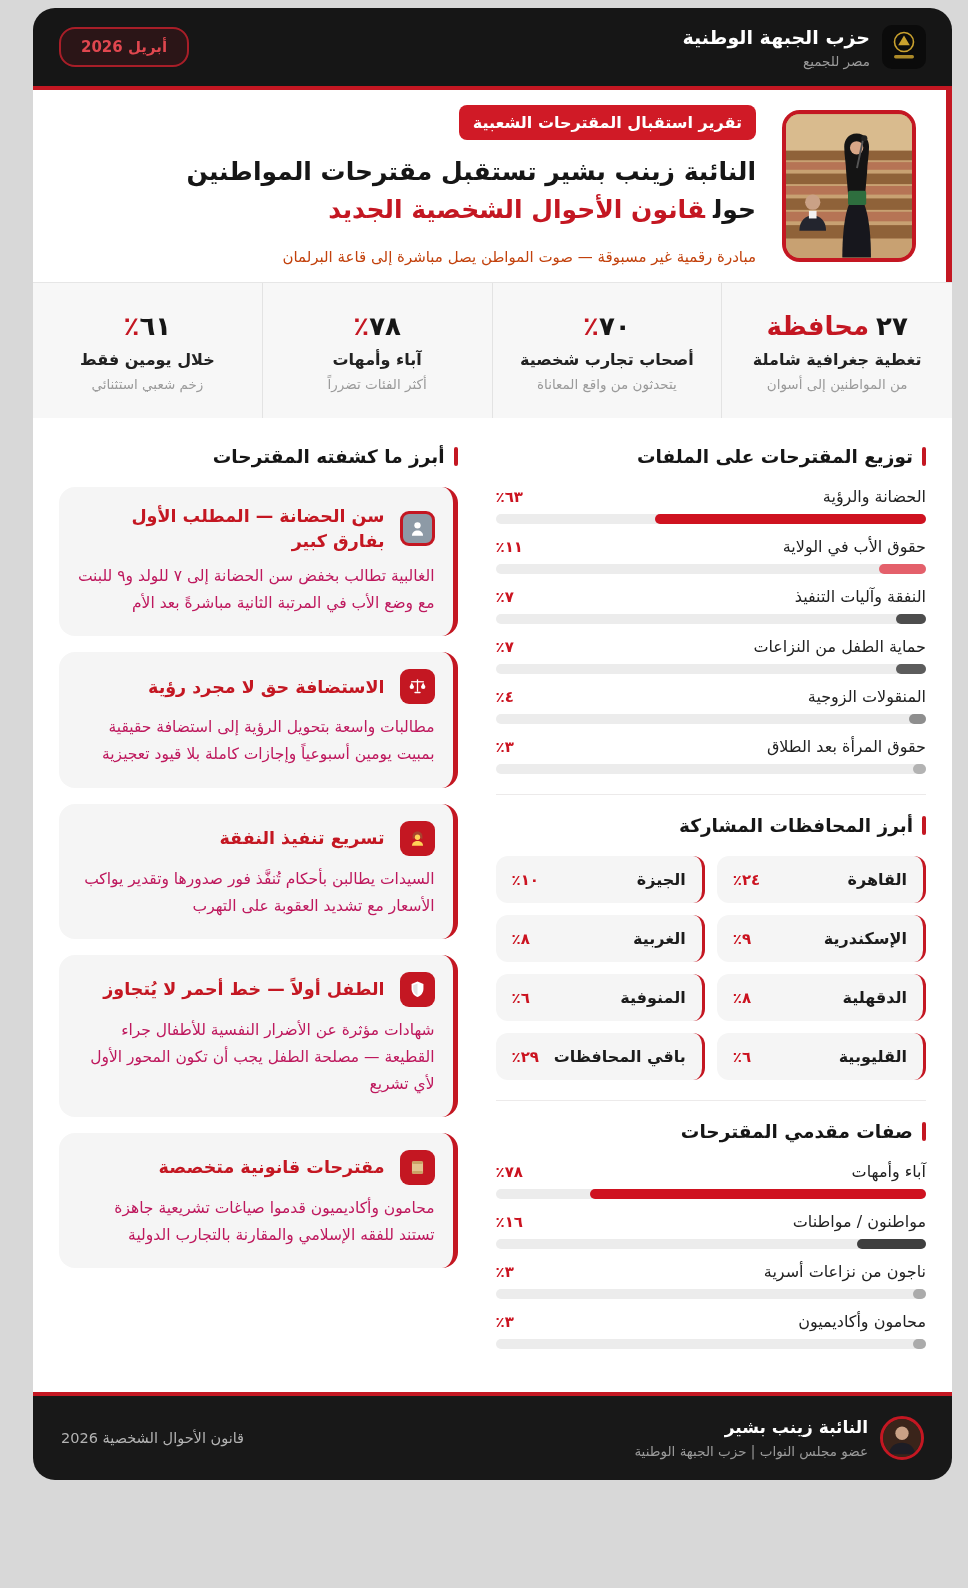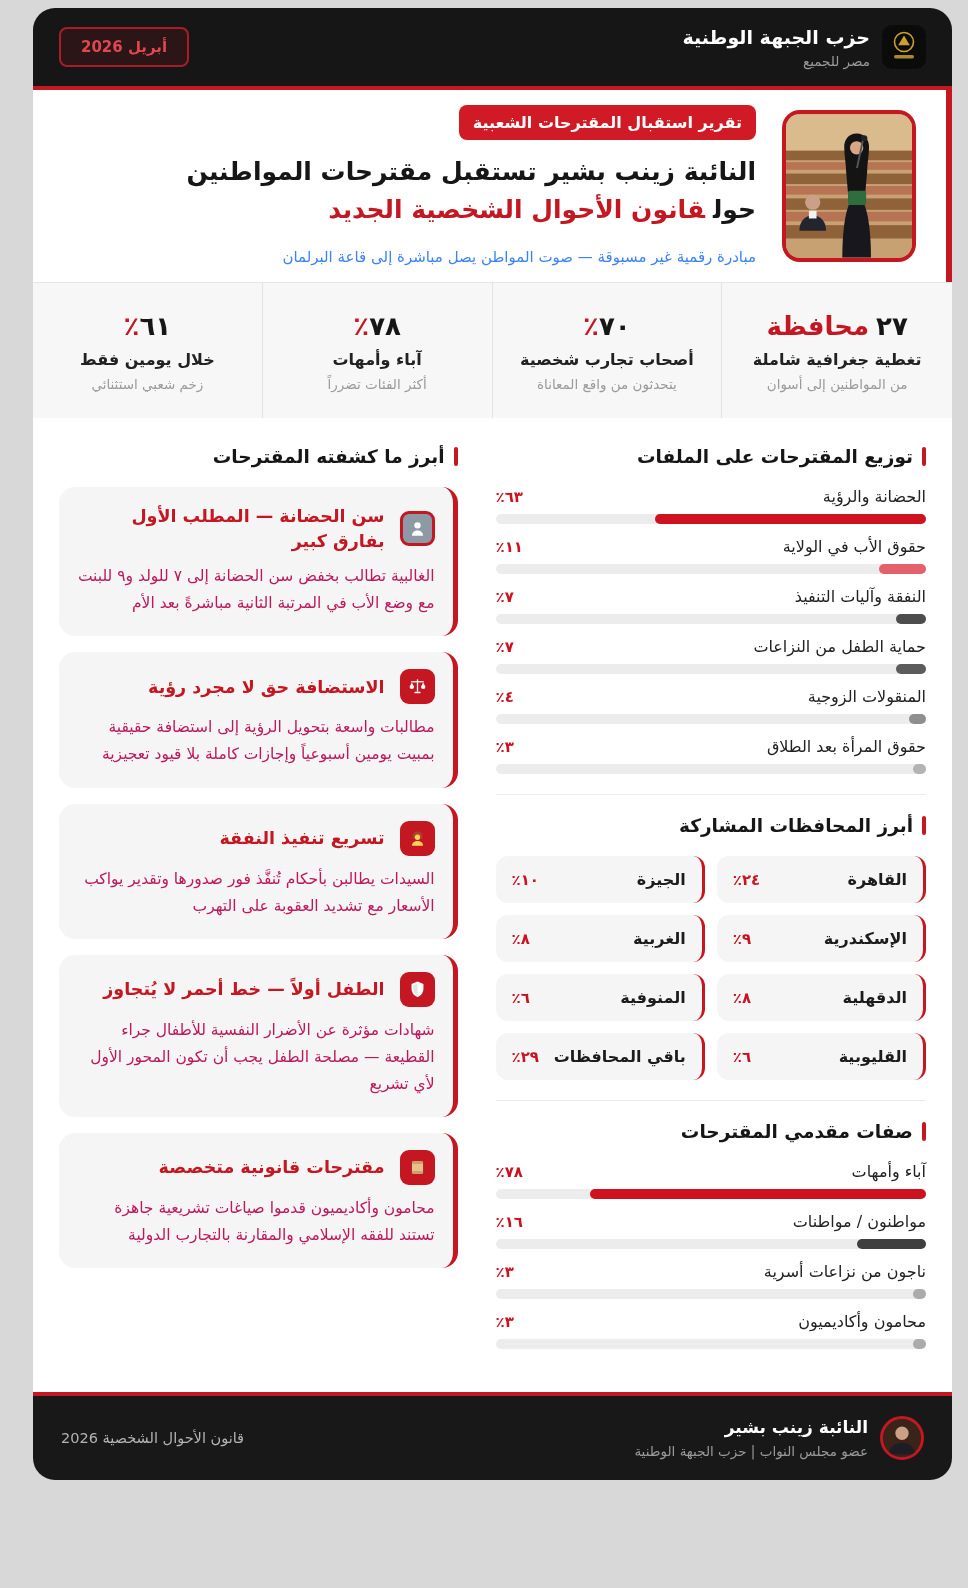--- a/index.html
+++ b/index.html
@@ -19,21 +19,21 @@
     padding: 17px 26px;
     display: flex; align-items: center; justify-content: space-between;
   }
   .brand { display: flex; align-items: center; gap: 12px; }
   .logo { width: 44px; height: 44px; flex-shrink: 0; }
   .brand-name { color: #fff; font-weight: bold; font-size: 19px; text-align: right; }
   .brand-tag  { color: #9a9a9a; font-size: 13.5px; margin-top: 5px; }
   .date-badge {
     border: 2px solid #a81e28; background: rgba(200,20,30,.12);
     color: #e0474f; font-weight: bold; font-size: 15px;
-    padding: 9px 20px; border-radius: 8px;
+    padding: 9px 20px; border-radius: 16px;
   }
   .accent-line { height: 4px; background: #c41722; }
 
   
   .hero {
     background: #fff; border-right: 6px solid #c41722;
     padding: 15px 30px 16px; display: flex; align-items: center; gap: 26px;
   }
   .hero-photo {
     width: 134px; height: 152px; flex-shrink: 0;
@@ -41,21 +41,21 @@
   }
   .hero-photo svg { display: block; }
   .kicker {
     display: inline-block; background: #d01a26; color: #fff;
     font-weight: bold; font-size: 16px; padding: 8px 14px; border-radius: 8px;
     margin-bottom: 13px;
   }
   .hero-title { font-size: 25px; font-weight: bold; color: #161616; line-height: 1.5; }
   .t-prefix { margin-inline-end: 8px; }
   .t-red { color: #c41722; }
-  .hero-sub { color: #3b82f6; font-size: 15px; margin-top: 20px; }
+  .hero-sub { color: #c2410c; font-size: 15px; margin-top: 20px; }
 
   
   .stats {
     background: #f7f7f7; border-top: 1px solid #e6e6e6;
     display: grid; grid-template-columns: repeat(4, 1fr);
   }
   .stat { text-align: center; padding: 28px 8px 26px; }
   .stat:not(:first-child) { border-inline-start: 1px solid #e3e3e3; }
   .stat-val { font-size: 26px; font-weight: bold; color: #161616; }
   .stat-val .sfx { color: #c41722; }

